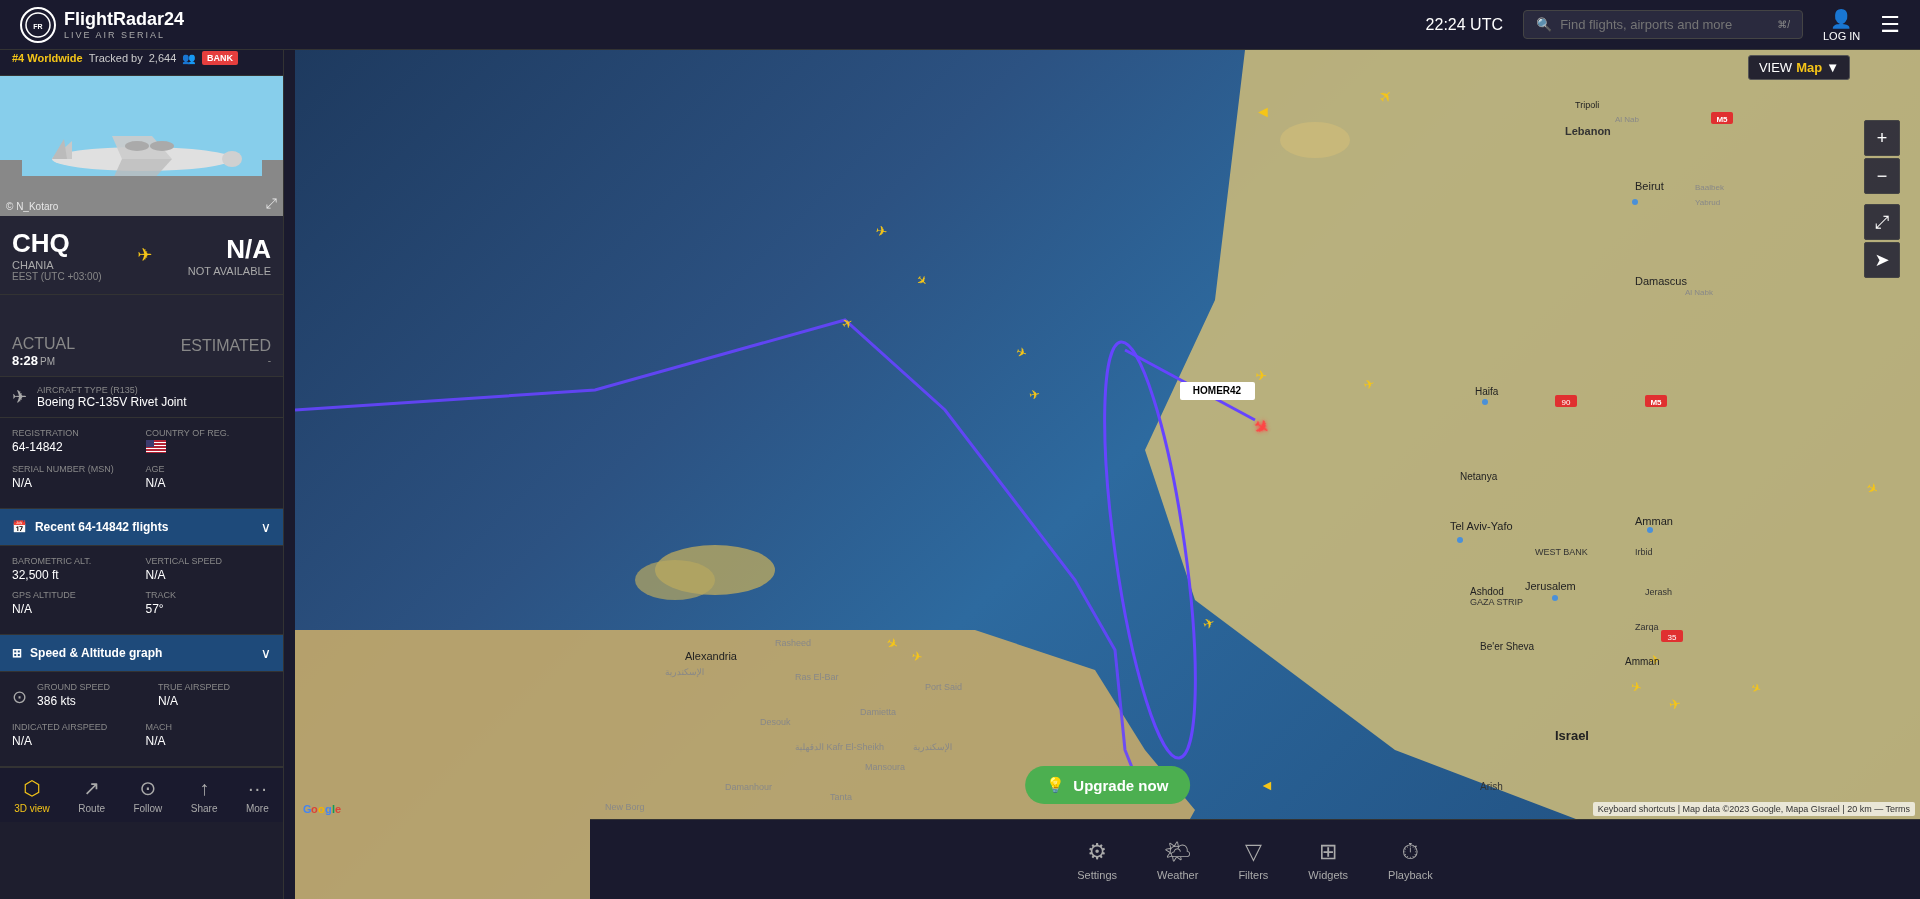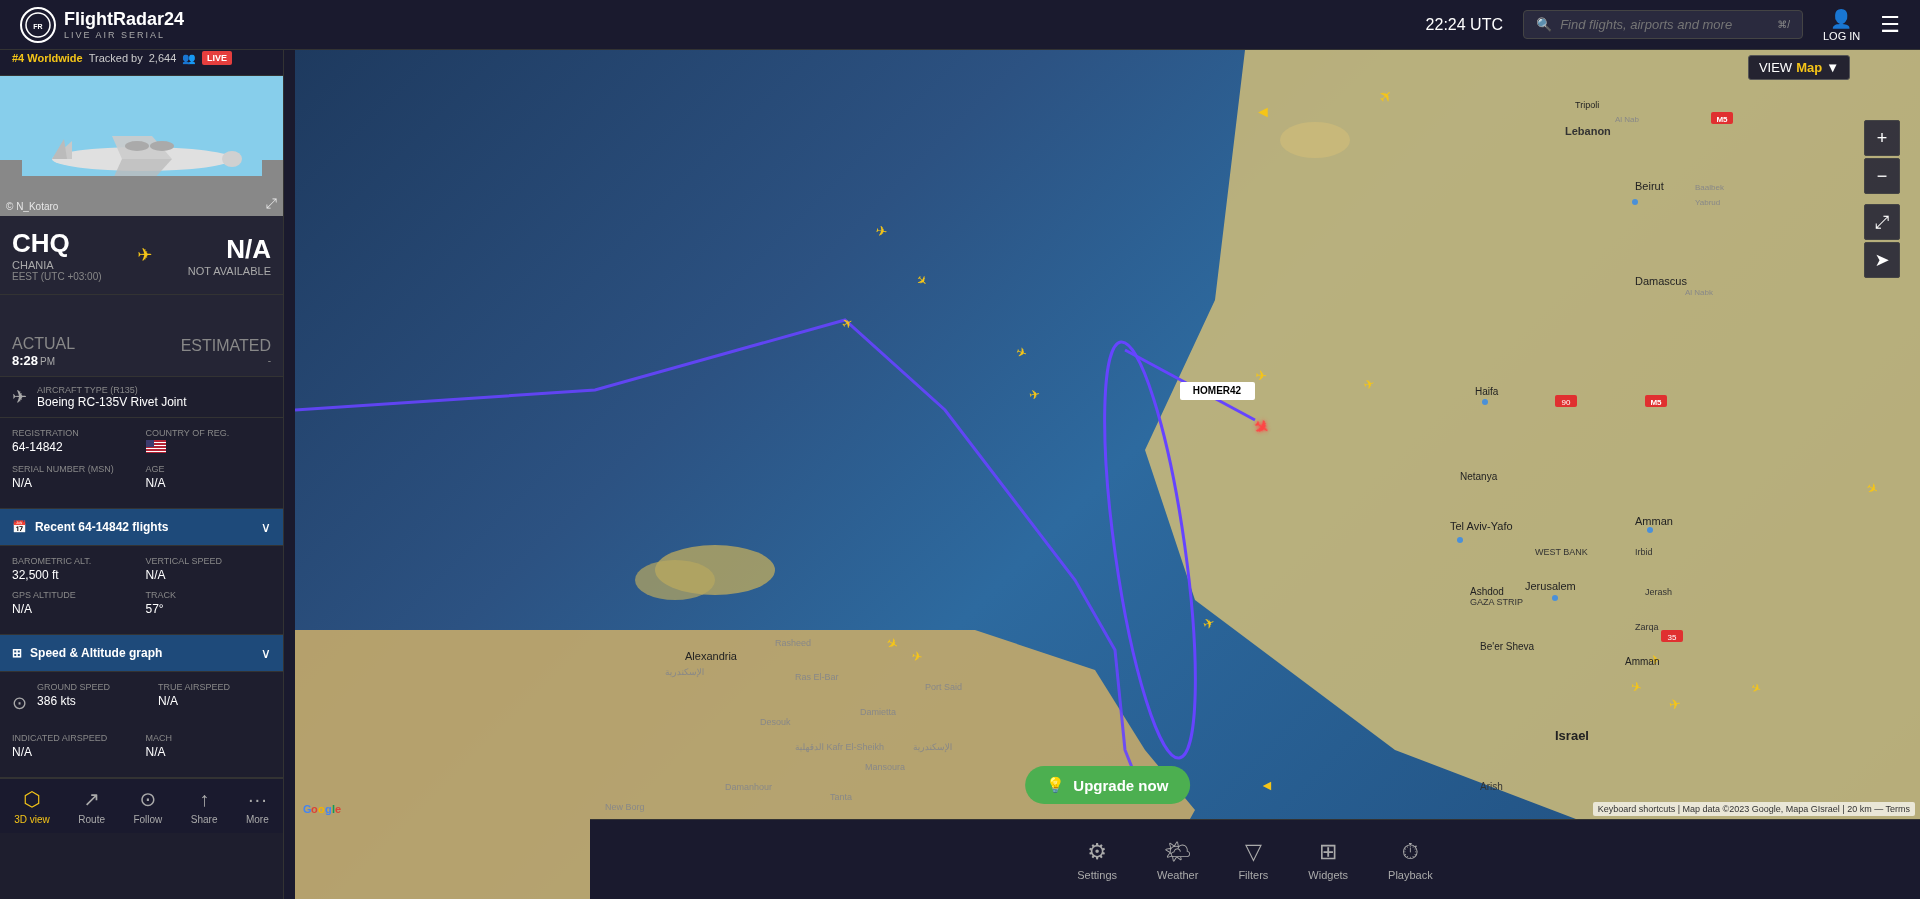--- a/index.html
+++ b/index.html
@@ -14,21 +14,21 @@
     .nav-logo { margin: 0 20px; display: flex; align-items: center; gap: 8px; color: white; }
     .nav-logo-circle { width: 36px; height: 36px; border: 2px solid white; border-radius: 50%; display: flex; align-items: center; justify-content: center; font-size: 10px; color: white; }
     .nav-logo-text { font-size: 18px; font-weight: bold; color: white; }
     .nav-logo-sub { font-size: 9px; color: #aaa; letter-spacing: 2px; }
     .nav-time { margin-left: auto; color: white; font-size: 16px; margin-right: 20px; }
     .nav-search {
       background: #2a2a3e; border: 1px solid #444; border-radius: 4px;
       padding: 6px 12px; color: white; font-size: 13px; width: 280px;
       display: flex; align-items: center; gap: 8px;
     }
-    .nav-search input { background: transparent; border: none; color: white; font-size: 13px; outline: none; width: 220px; font-style: italic; }
+    .nav-search input { background: transparent; border: none; color: white; font-size: 13px; outline: none; width: 220px; }
     .nav-login { color: white; display: flex; flex-direction: column; align-items: center; font-size: 11px; margin: 0 20px; cursor: pointer; }
     .nav-login-icon { font-size: 18px; }
     .nav-menu { color: white; font-size: 22px; margin-right: 20px; cursor: pointer; }
 
     
     .map-container {
       position: absolute; top: 50px; left: 295px; right: 0; bottom: 0;
       background: #2c4a6e; overflow: hidden;
     }
 
@@ -226,21 +226,21 @@
     </div>
     <div style="display:flex; align-items:center; gap:6px; margin-bottom:4px;">
       <span class="panel-subtitle">United States - US Air Force (USAF)</span>
       <span class="fr24-logo">flightradar24</span>
     </div>
     <div class="panel-tracked">
       <span class="worldwide-badge">#4 Worldwide</span>
       <span>Tracked by</span>
       <span>2,644</span>
       <span>👥</span>
-      <span class="live-badge">LIVE</span>
+      <span class="live-badge">BANK</span>
     </div>
   </div>
 
   <div class="aircraft-image">
     <div class="aircraft-img-placeholder">
       <svg width="240" height="90" viewBox="0 0 240 90">
         <rect width="240" height="90" fill="#87CEEB"></rect>
 
         <g transform="translate(20, 30)">
 
@@ -366,21 +366,21 @@
     <span class="expand-section-title">
       <span>⊞</span>
       <span>Speed &amp; Altitude graph</span>
     </span>
     <span class="expand-icon">∨</span>
   </div>
 
   <div class="speed-section">
     <div style="display:flex; align-items:center; gap:10px; margin-bottom:10px;">
       <span style="color:#aaa; font-size:18px;">⊙</span>
-      <div class="info-row" style="flex:1; margin-bottom:15px;">
+      <div class="info-row" style="flex:1; margin-bottom:4px;">
         <div class="info-item">
           <div class="info-label">GROUND SPEED</div>
           <div class="info-value">386 kts</div>
         </div>
         <div class="info-item">
           <div class="info-label">TRUE AIRSPEED</div>
           <div class="info-value">N/A</div>
         </div>
       </div>
     </div>

